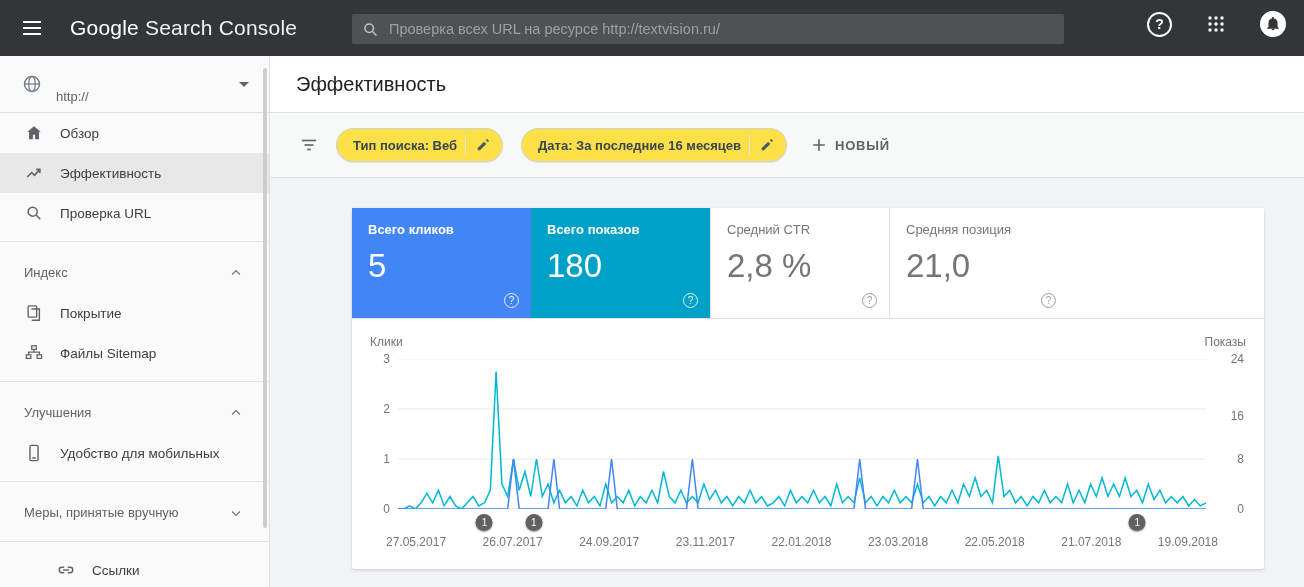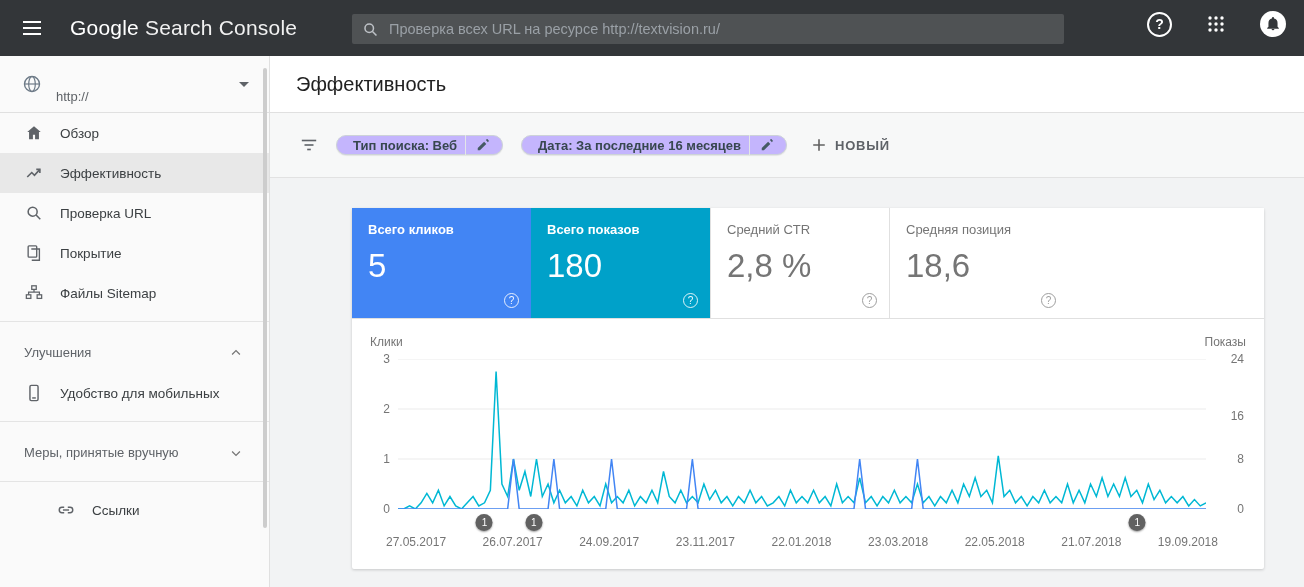--- a/index.html
+++ b/index.html
@@ -53,21 +53,21 @@
   .scroll-thumb { position:absolute; right:2px; top:12px; width:4px; height:460px;
                   background:#cdcdcd; border-radius:2px; cursor:pointer; }
 
   
   .main { flex:1; display:flex; flex-direction:column; background:#f2f3f4; min-width:0; }
   .page-header { height:57px; background:#fff; border-bottom:1px solid #e0e0e0;
                  display:flex; align-items:center; padding-left:26px; flex:none; }
   .page-title { font-size:20px; font-weight:400; color:#212121; }
   .filter-bar { height:65px; display:flex; align-items:center; padding-left:30px; gap:18px;
                 border-bottom:1px solid #e2e2e2; flex:none; background:#f7f8f8; }
-  .chip { height:20px; background:#c4b5fd; border:1px solid #cdd3d8; border-radius:17px;
+  .chip { height:34px; background:#fde047; border:1px solid #cdd3d8; border-radius:17px;
           display:flex; align-items:center; padding:0 0 0 16px; cursor:pointer;
           box-shadow:0 1px 1px rgba(0,0,0,.08);text-align:center; }
   .chip .chip-label { font-size:13px; color:#37474f; font-weight:700; white-space:nowrap; }
   .chip .chip-edit { display:flex; align-items:center; padding:0 12px 0 10px; margin-left:8px;
                      border-left:1px solid #e3e6e8; height:20px; }
   .new-btn { background:none; border:none; display:flex; align-items:center; gap:8px; cursor:pointer;
              color:#5f6368; font-size:13px; font-weight:700; letter-spacing:.8px; margin-left:6px;
              font-family:"Liberation Sans", sans-serif; }
 
   .content { flex:1; overflow:hidden; }
@@ -185,20 +185,26 @@
       <div class="nav-item">
         <span class="nicon">
           <svg width="18" height="18" viewBox="0 0 20 20">
               <circle cx="8.5" cy="8.5" r="5" fill="none" stroke="#5f6368" stroke-width="1.7"></circle>
               <line x1="12.3" y1="12.3" x2="17" y2="17" stroke="#5f6368" stroke-width="1.7"></line>
             </svg>
         </span>
         <span class="nlabel">Проверка URL</span>
       </div>
 
+      <div class="section-header">
+        <span class="shlabel">Индекс</span>
+        <svg width="14" height="14" viewBox="0 0 18 18">
+            <path d="M4 11l5-5 5 5" fill="none" stroke="#757575" stroke-width="1.6"></path>
+          </svg>
+      </div>
 
       <div class="nav-item">
         <span class="nicon">
           <svg width="18" height="18" viewBox="0 0 20 20" fill="none" stroke="#5f6368" stroke-width="1.5">
             <rect x="3.5" y="2" width="9.5" height="12.5" rx="1"></rect>
               <path d="M7 5.5h9v12.5H7.5"></path>
           </svg>
         </span>
         <span class="nlabel">Покрытие</span>
       </div>
@@ -303,21 +309,21 @@
               <div class="tvalue">180</div>
               <button class="qmark">?</button>
             </div>
             <div class="tile white" style="background: rgb(255, 255, 255);">
               <div class="tlabel">Средний CTR</div>
               <div class="tvalue">2,8 %</div>
               <button class="qmark">?</button>
             </div>
             <div class="tile white" style="background: rgb(255, 255, 255);">
               <div class="tlabel">Средняя позиция</div>
-              <div class="tvalue">18,6</div>
+              <div class="tvalue">21,0</div>
               <button class="qmark">?</button>
             </div>
             <div class="filler"></div>
           </div>
 
           <div class="chart-section">
             <div class="chart-top-labels">
               <span>Клики</span>
               <span>Показы</span>
             </div>

